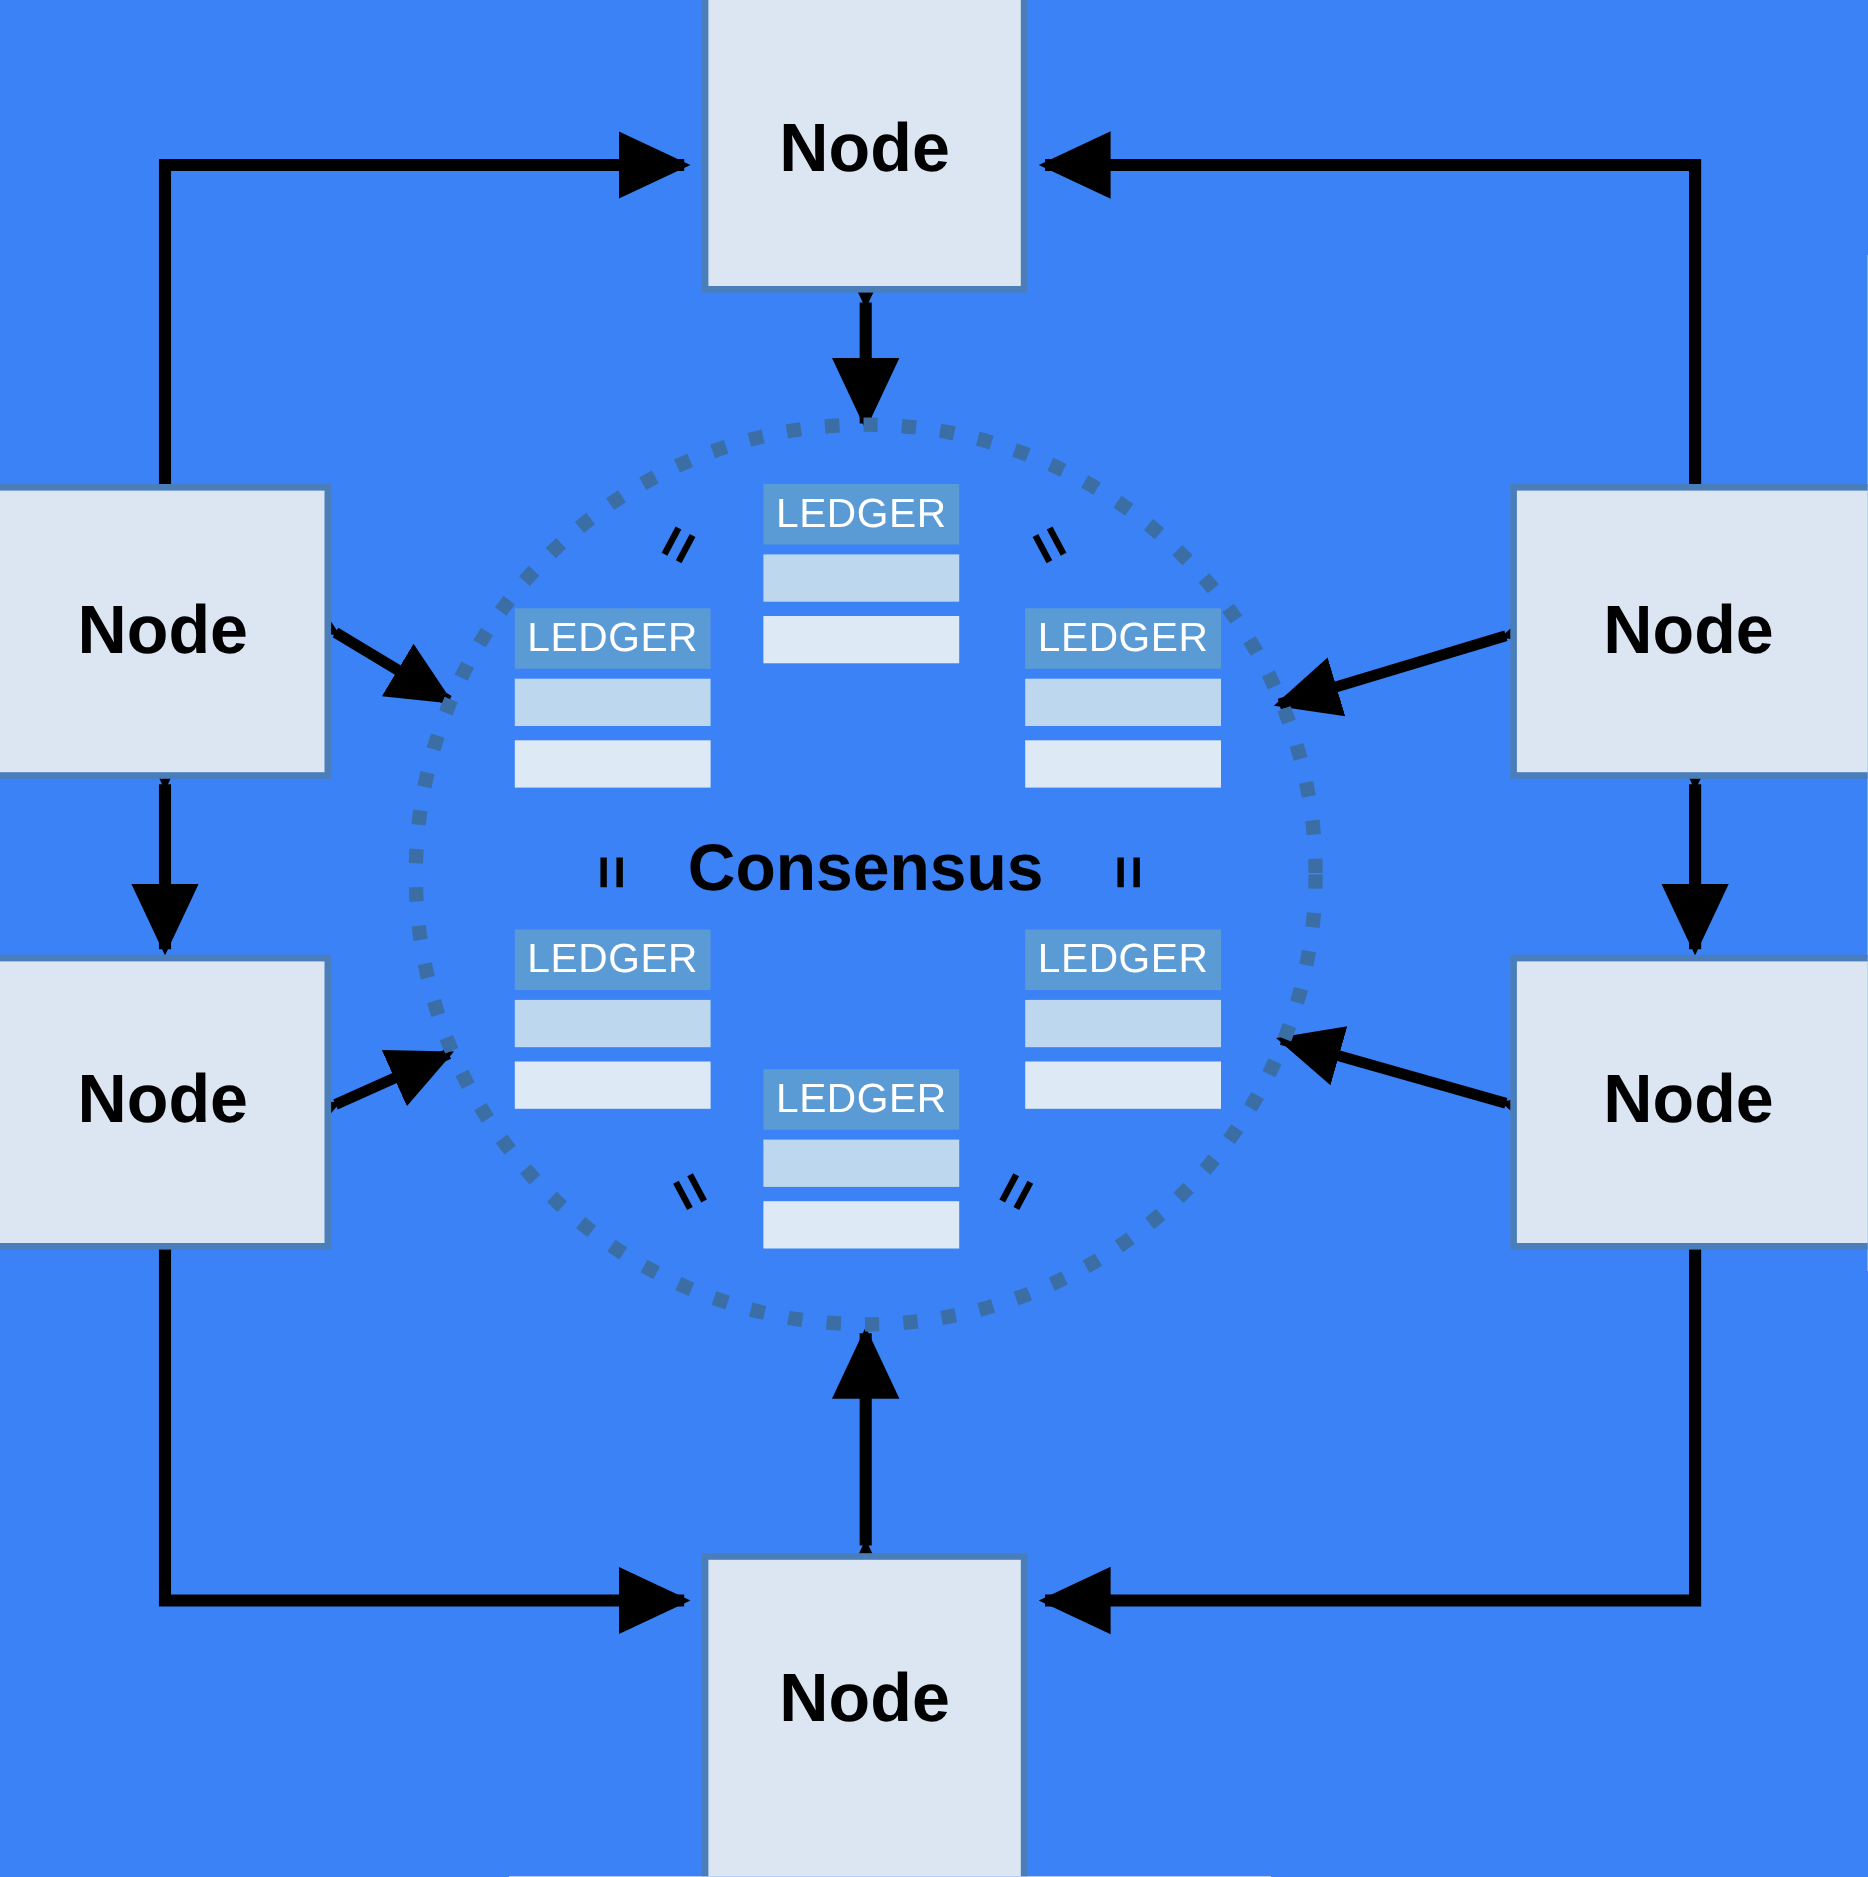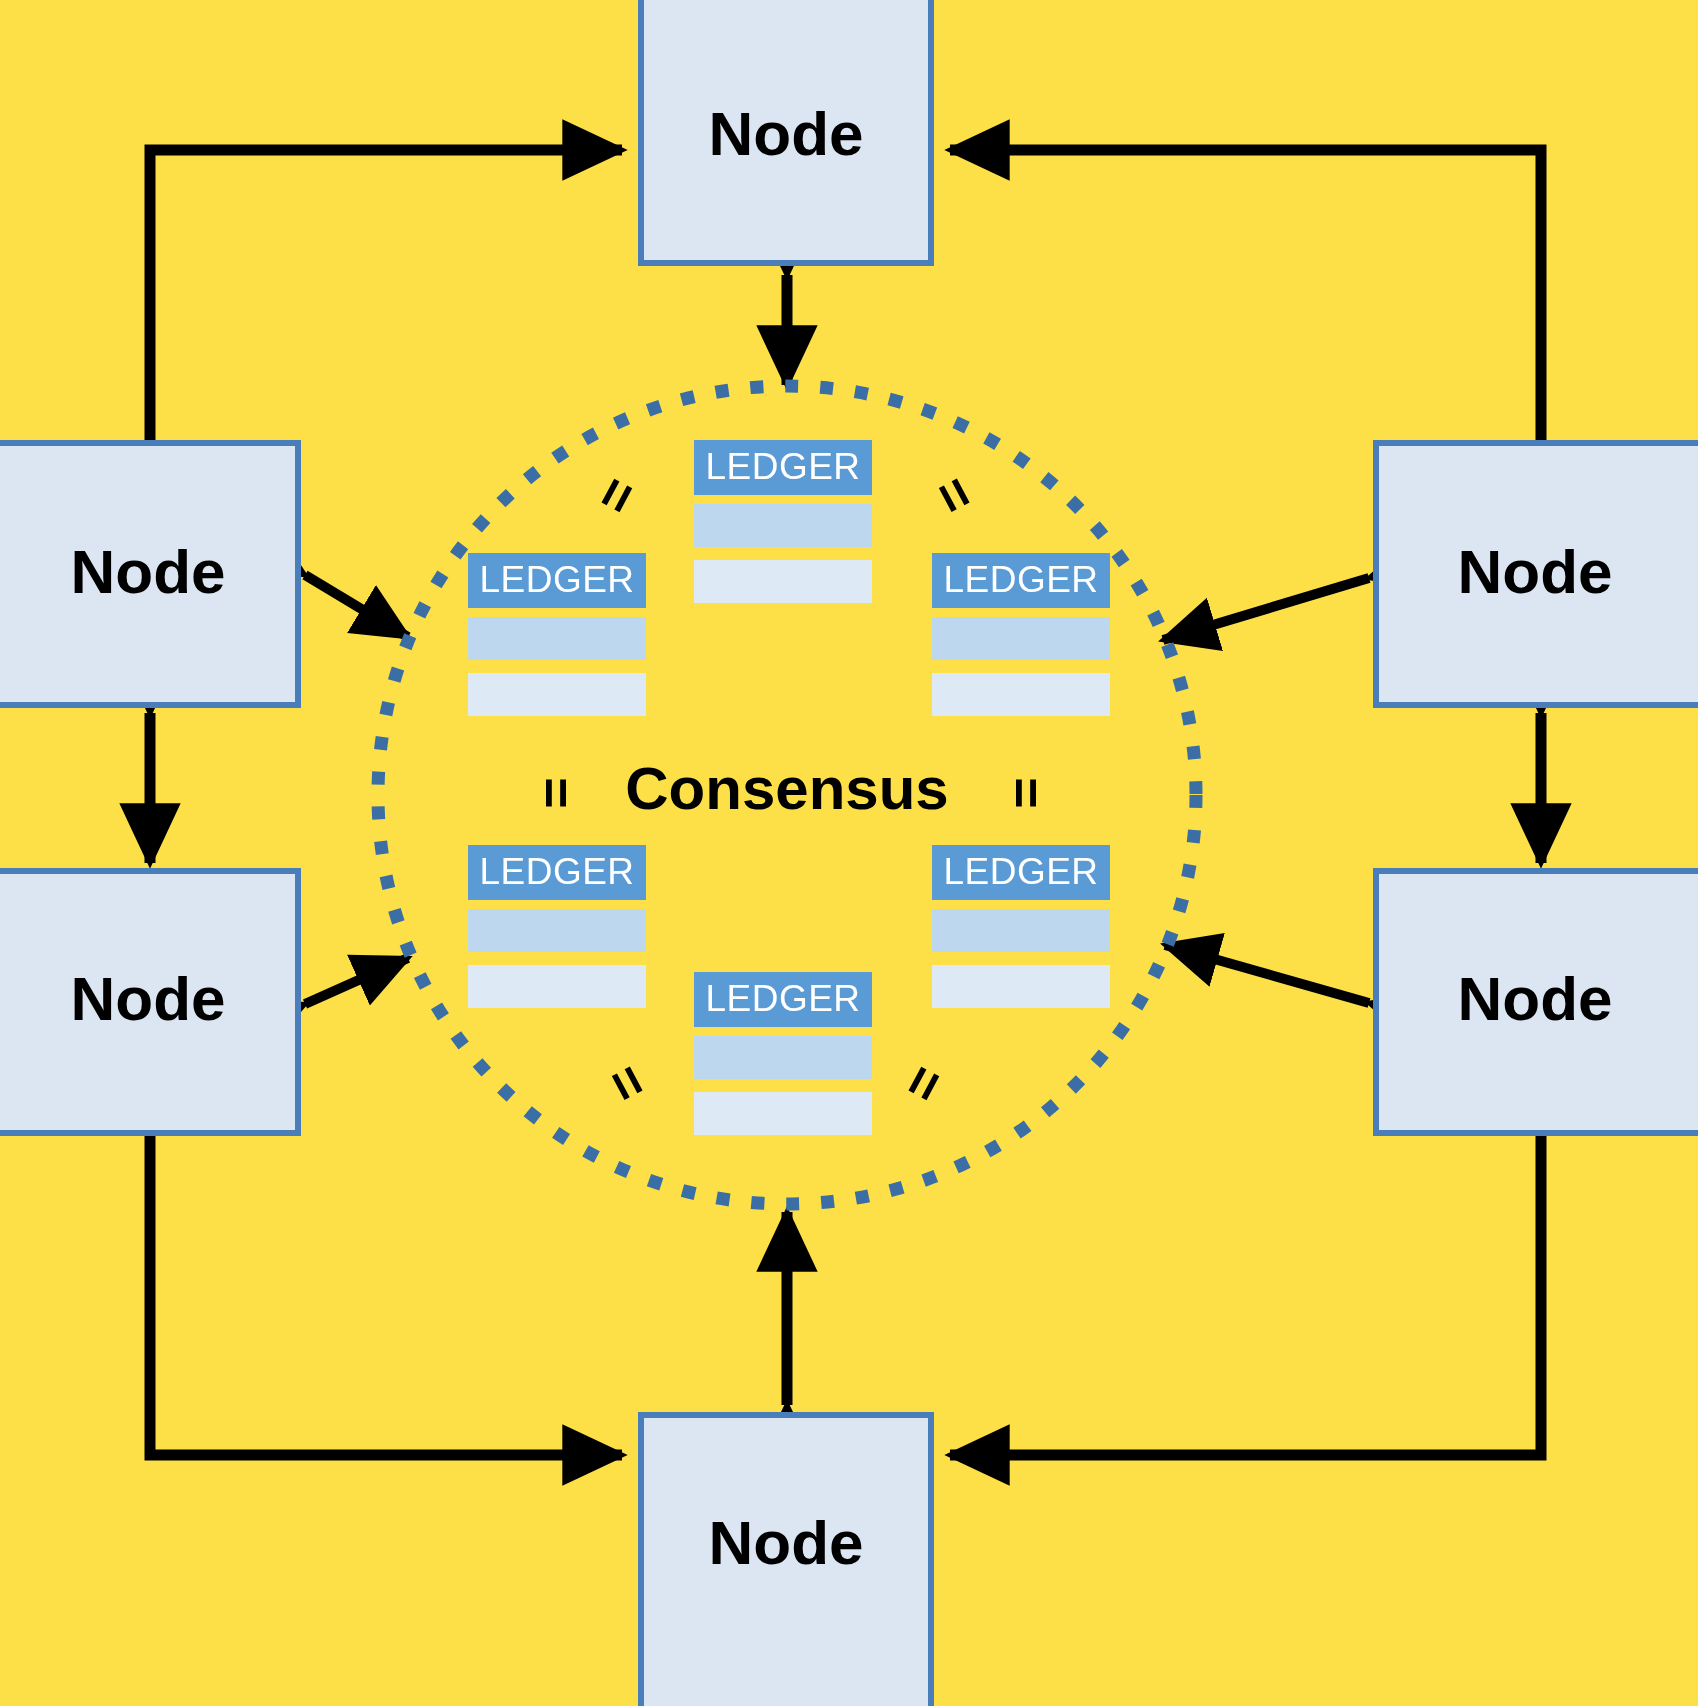--- a/index.html
+++ b/index.html
@@ -10,21 +10,21 @@
   body {
     width: 1698px;
     height: 1706px;
     font-family: "Liberation Sans", sans-serif;
     overflow: hidden;
   }
   #stage {
     position: relative;
     width: 1698px;
     height: 1706px;
-    background: #fde047;
+    background: #3b82f6;
   }
   #diagram-svg {
     position: absolute;
     left: 0;
     top: 0;
     width: 1698px;
     height: 1706px;
   }
   .node-label {
     font-family: "Liberation Sans", sans-serif;

